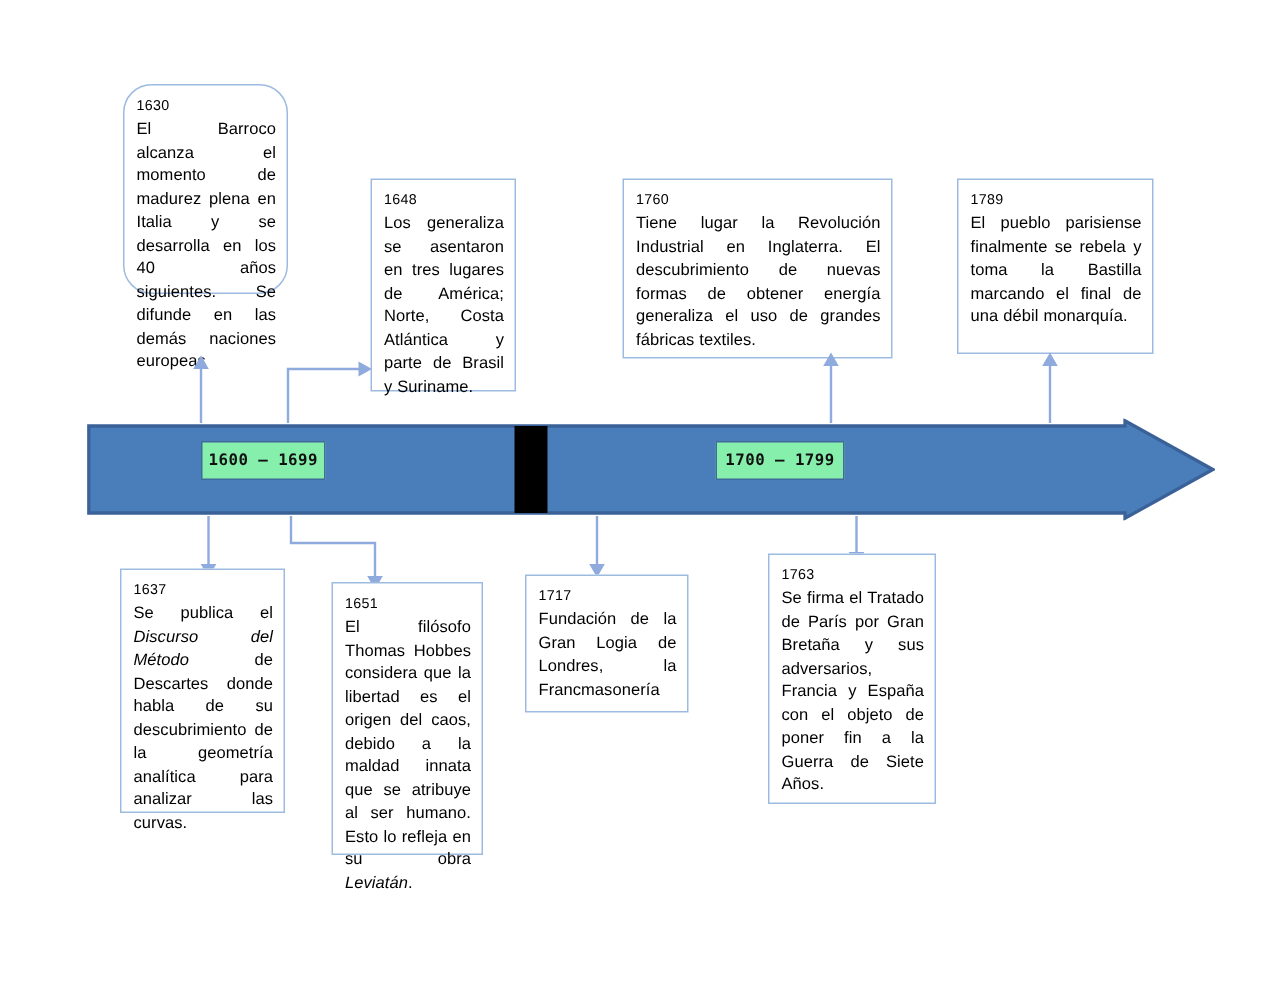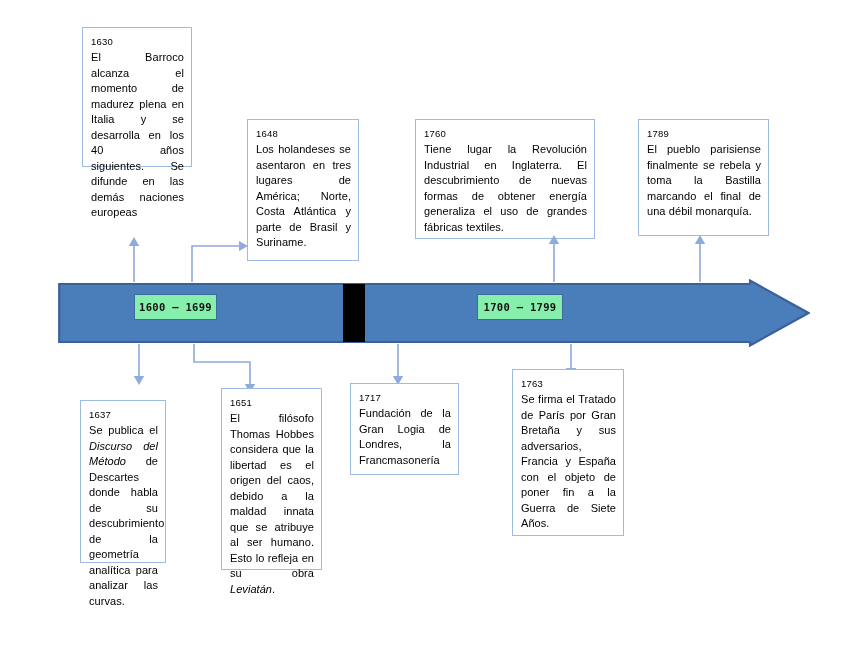--- a/index.html
+++ b/index.html
@@ -76,28 +76,28 @@
   
   .connector {
     position: absolute;
   }
 </style>
 </head>
 <body>
 
 <div id="canvas">
 
-  <div class="event-box" style="left:82px; top:27px; width:110px; height:140px;">
+  <div class="event-box" style="left:82px; top:56px; width:110px; height:140px;border-radius:19px;">
     <div class="event-year">1630</div>
     <div class="event-text">El Barroco alcanza el momento de madurez plena en Italia y se desarrolla en los 40 años siguientes. Se difunde en las demás naciones europeas</div>
   </div>
 
-  <div class="event-box" style="left:247px; top:119px; width:112px; height:142px;">
+  <div class="event-box" style="left:247px; top:119px; width:97px; height:142px;">
     <div class="event-year">1648</div>
-    <div class="event-text">Los holandeses se asentaron en tres lugares de América; Norte, Costa Atlántica y parte de Brasil y Suriname.</div>
+    <div class="event-text">Los generaliza se asentaron en tres lugares de América; Norte, Costa Atlántica y parte de Brasil y Suriname.</div>
   </div>
 
   <div class="event-box" style="left:415px; top:119px; width:180px; height:120px;">
     <div class="event-year">1760</div>
     <div class="event-text">Tiene lugar la Revolución Industrial en Inglaterra. El descubrimiento de nuevas formas de obtener energía generaliza el uso de grandes fábricas textiles.</div>
   </div>
 
   <div class="event-box" style="left:638px; top:119px; width:131px; height:117px;">
     <div class="event-year">1789</div>
     <div class="event-text">El pueblo parisiense finalmente se rebela y toma la Bastilla marcando el final de una débil monarquía.</div>
@@ -167,21 +167,21 @@
     </svg>
   </div>
 
   <div class="connector" style="left:563px; top:344px; width:16px; height:34px;">
     <svg width="16" height="34" viewBox="0 0 16 34">
       <line x1="8" y1="0" x2="8" y2="27" stroke="#8faadc" stroke-width="1.6"></line>
       <path d="M 8 33 L 2.8 24 L 13.2 24 Z" fill="#8faadc"></path>
     </svg>
   </div>
 
-  <div class="event-box" style="left:80px; top:379px; width:86px; height:163px;margin-top:21px;">
+  <div class="event-box" style="left:80px; top:379px; width:110px; height:163px;">
     <div class="event-year">1637</div>
     <div class="event-text">
       <span>Se publica el </span><i>Discurso del Método</i><span> de Descartes donde habla de su descubrimiento de la geometría analítica para analizar las curvas.</span>
     </div>
   </div>
 
   <div class="event-box" style="left:221px; top:388px; width:101px; height:182px;">
     <div class="event-year">1651</div>
     <div class="event-text">
       <span>El filósofo Thomas Hobbes considera que la libertad es el origen del caos, debido a la maldad innata que se atribuye al ser humano. Esto lo refleja en su obra </span><i>Leviatán</i><span>.</span>

